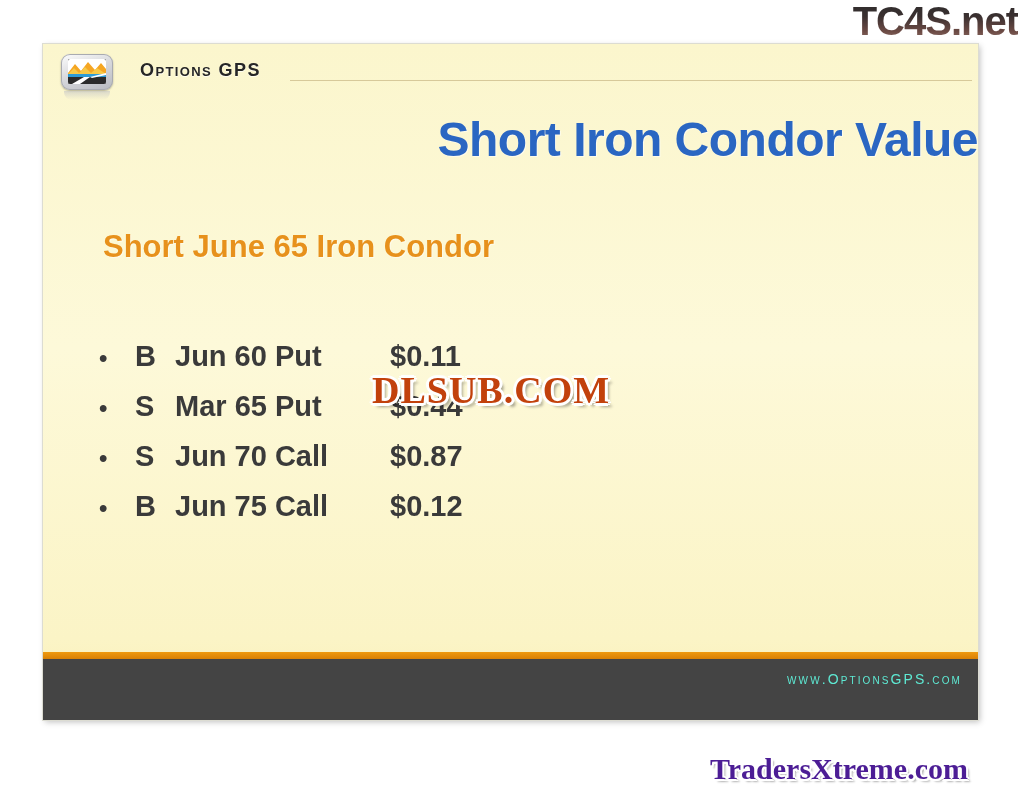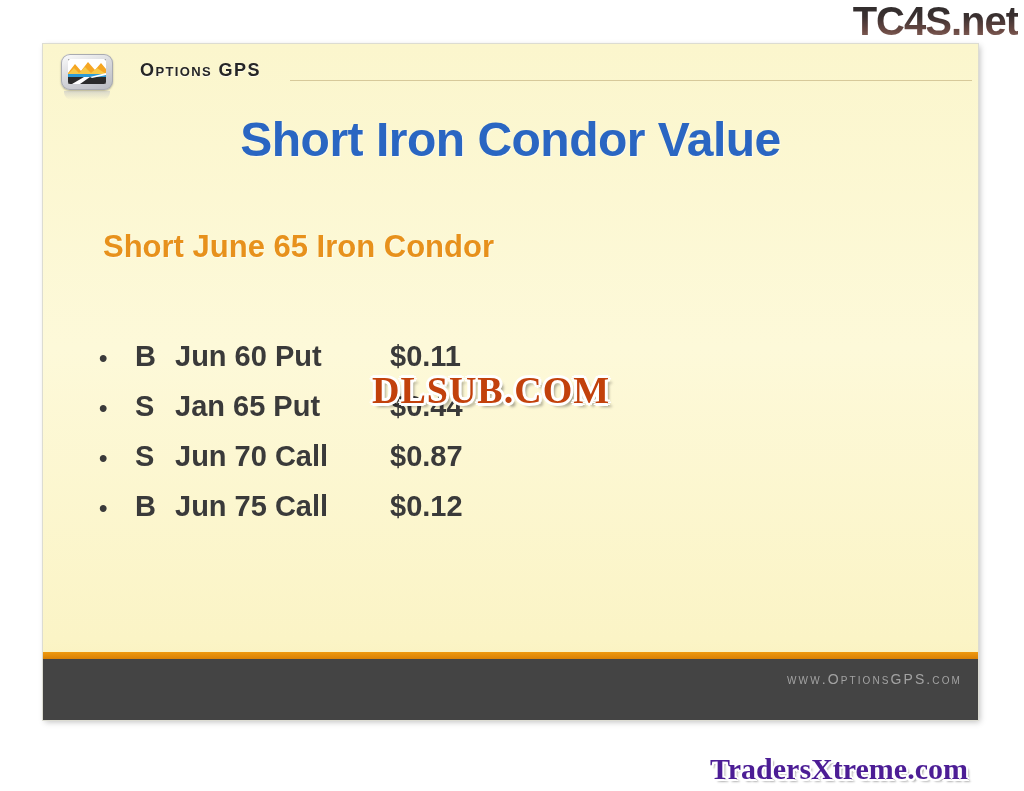--- a/index.html
+++ b/index.html
@@ -78,21 +78,21 @@
     margin-left:20px;
   }
   #header-rule{
     position:absolute;left:247px;top:36px;right:6px;height:1px;
     background:#d7c99a;
   }
 
   
   #slide-title{
     position:absolute;left:0;top:68px;width:100%;
-    text-align:center;
+    text-align:right;
     font-family:"Liberation Sans", sans-serif;
     font-weight:bold;
     font-size:48px;
     letter-spacing:-0.5px;
     color:#2a66c2;
     text-shadow:1px 1px 0 rgba(255,255,255,.55);
   }
 
   
   #slide-subtitle{
@@ -146,21 +146,21 @@
     position:absolute;left:0;bottom:0;width:100%;height:61px;
     background:#444444;
   }
   #footer-url{
     position:absolute;right:16px;top:12px;
     font-family:"Liberation Sans", sans-serif;
     font-weight:normal;
     font-size:14px;
     font-variant:small-caps;
     letter-spacing:2.1px;
-    color:#a3a3a3;
+    color:#5eead4;
     white-space:nowrap;
     text-align:right;
   }
 
   
   #dlsub-watermark{
     position:absolute;
     left:372px;top:368px;
     font-family:"Liberation Serif", serif;
     font-weight:bold;
@@ -233,21 +233,21 @@
     <div class="bullet-row">
       <span class="bullet-dot">•</span>
       <span class="bullet-side">B</span>
       <span class="bullet-desc">Jun 60 Put</span>
       <span class="bullet-price">$0.11</span>
     </div>
 
     <div class="bullet-row">
       <span class="bullet-dot">•</span>
       <span class="bullet-side">S</span>
-      <span class="bullet-desc">Jan 65 Put</span>
+      <span class="bullet-desc">Mar 65 Put</span>
       <span class="bullet-price">$0.44</span>
     </div>
 
     <div class="bullet-row">
       <span class="bullet-dot">•</span>
       <span class="bullet-side">S</span>
       <span class="bullet-desc">Jun 70 Call</span>
       <span class="bullet-price">$0.87</span>
     </div>
 

